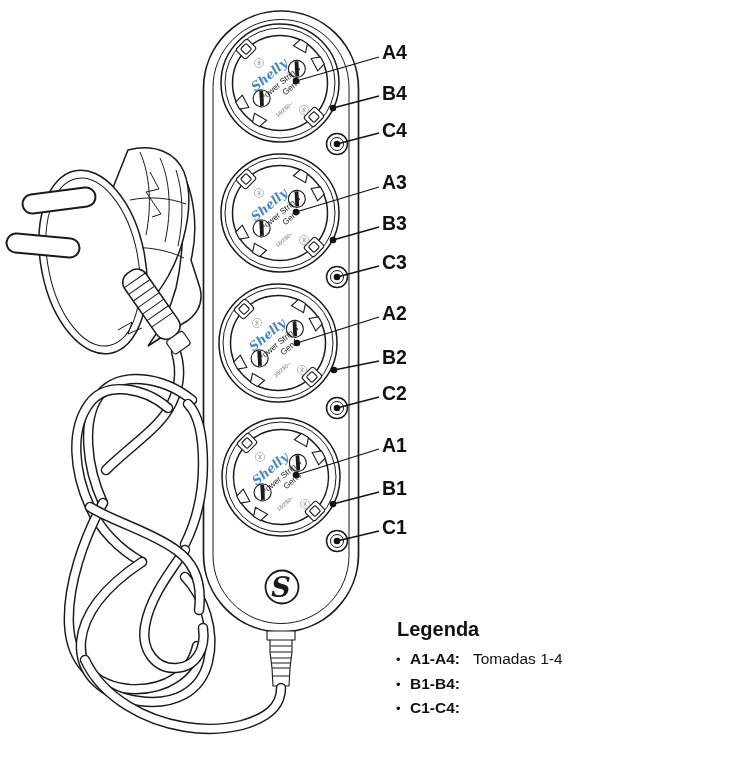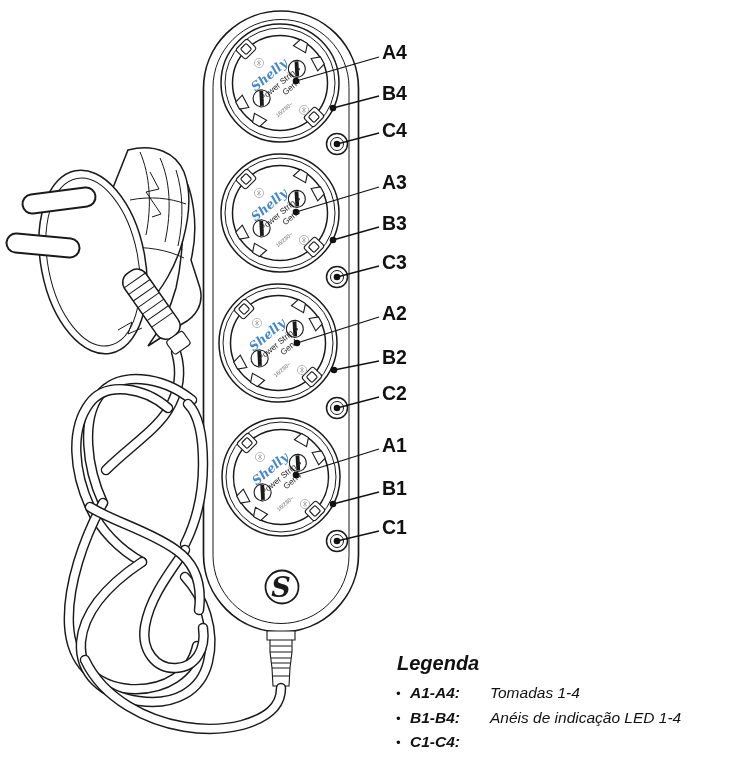--- a/index.html
+++ b/index.html
@@ -14,25 +14,25 @@
   .pink{fill:none;stroke:#1a1a1a;stroke-width:21;stroke-linecap:round;}
   .pinw{fill:none;stroke:#ffffff;stroke-width:17;stroke-linecap:round;}
   .leader{stroke:#111111;stroke-width:1.3;}
   .dot{fill:#111111;}
   .callout{font:700 19.5px "Liberation Sans",sans-serif;fill:#111111;}
   .sock-brand{font:italic 700 12.5px "DejaVu Serif",serif;}
   .sock-small{font:400 8.3px "Liberation Sans",sans-serif;fill:#222222;}
   .sock-rating{font:400 5.5px "Liberation Sans",sans-serif;fill:#666666;}
   .logo-s{font:italic 700 27px "DejaVu Serif",serif;fill:#1a1a1a;}
   .sym{stroke:#aaaaaa;fill:none;stroke-width:0.8;}
-  .legend{position:absolute;left:388px;top:652px;color:#111111;font-style:italic;}
+  .legend{position:absolute;left:388px;top:618px;color:#111111;}
   .legend-title{font-size:20px;font-weight:700;margin:0 0 6px 9px;}
   .legend-item{display:flex;align-items:baseline;font-size:15.5px;line-height:23.5px;}
   .legend-bullet{font-size:13px;margin-left:8px;width:14px;}
-  .legend-key{font-weight:700;margin-right:22px;white-space:nowrap;text-align:right;}
+  .legend-key{font-weight:700;margin-right:5px;white-space:nowrap;text-align:right;}
   .legend-desc{white-space:nowrap;margin-left:8px;}
 </style>
 </head>
 <body>
 
 <svg width="730" height="764" viewBox="0 0 730 764">
 
   <defs>
 
     <g id="socketArt">
@@ -235,19 +235,18 @@
 <div class="legend">
   <div class="legend-title">Legenda</div>
   <div class="legend-item">
     <span class="legend-bullet">•</span>
     <span class="legend-key">A1-A4:</span>
     <span class="legend-desc">Tomadas 1-4</span>
   </div>
   <div class="legend-item">
     <span class="legend-bullet">•</span>
     <span class="legend-key">B1-B4:</span>
-    <span class="legend-desc">Anéis de indicação LED 1-4</span>
   </div>
   <div class="legend-item">
     <span class="legend-bullet">•</span>
     <span class="legend-key">C1-C4:</span>
   </div>
 </div>
 
 </body></html>

